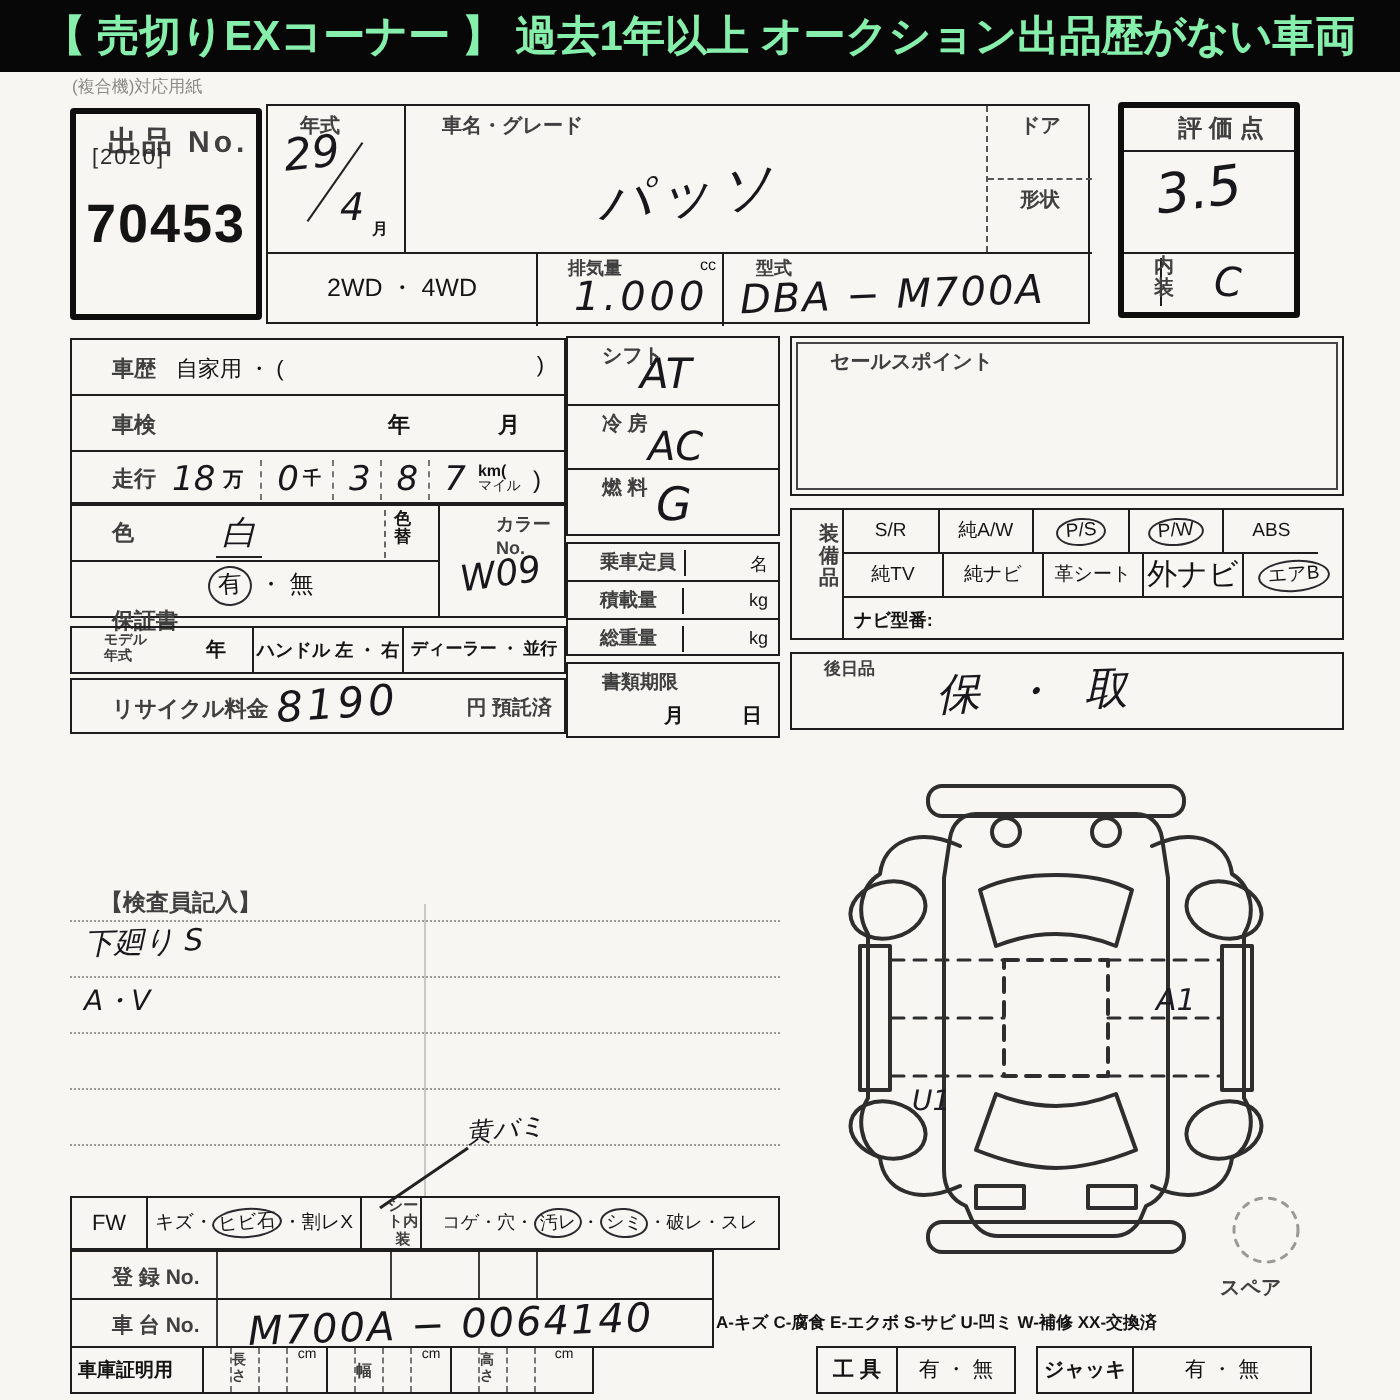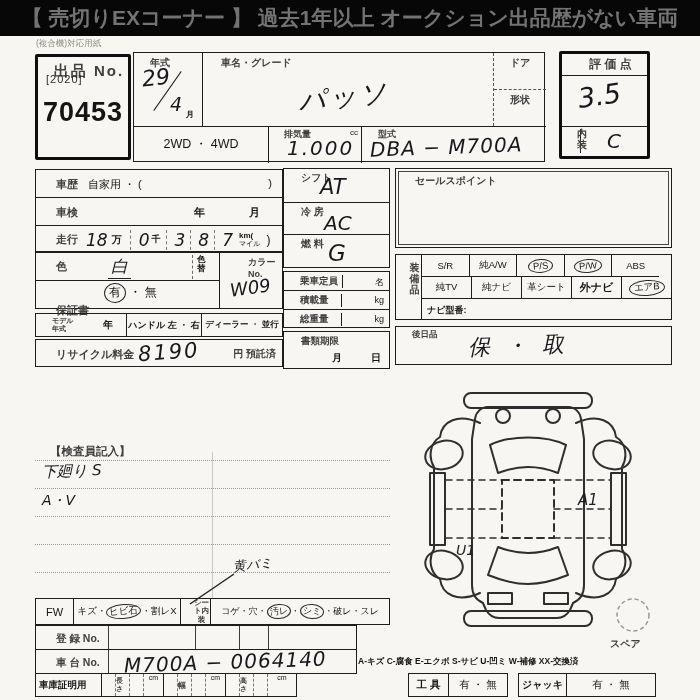--- a/index.html
+++ b/index.html
@@ -3,21 +3,21 @@
 <meta charset="utf-8">
 <style>
   html,body{margin:0;padding:0;background:#e8e8e6;}
   .sheet{position:relative;width:700px;height:700px;background:#f7f6f2;overflow:hidden;
          font-family:"Liberation Sans",sans-serif;color:#141414;}
   .abs{position:absolute;box-sizing:border-box;}
   .box{position:absolute;box-sizing:border-box;border:1.6px solid #1d1d1d;background:transparent;}
   .thick{border:3.5px solid #0e0e0e;border-radius:2px;}
   .lbl{font-weight:bold;color:#404040;padding-left:12px;}
   .hw{font-family:"DejaVu Sans",sans-serif;font-style:italic;color:#17171c;}
-  .banner{position:absolute;left:0;top:0;width:700px;height:36px;background:#070707;color:#737373;
+  .banner{position:absolute;left:0;top:0;width:700px;height:36px;background:#070707;color:#86efac;
           display:flex;align-items:center;justify-content:center;font-size:21px;font-weight:bold;white-space:nowrap;}
   .stack{word-break:break-all;line-height:1.08;}
   .circ{display:inline-block;border:1.6px solid #2a2a2e;border-radius:50%;padding:0 4px 1px 4px;transform:rotate(-4deg);}
   .dotline{position:absolute;border-top:1.5px dotted #9a9a94;width:355px;left:35px;}
   .cellline{position:absolute;border-left:1.2px solid #3c3c3c;top:0;height:100%;}
   .dashv{border-left:1.2px dashed #777;}
   svg text{font-family:"DejaVu Sans",sans-serif;font-style:italic;fill:#1c1c22;}
 </style>
 </head>
 <body>
@@ -197,21 +197,21 @@
         </div>
       <div style="flex:1;display:flex;align-items:center;justify-content:center;font-size:9.5px;border-right:1.3px solid #1d1d1d;">
           <span class="circ">P/W</span>
         </div>
       <div style="flex:1;display:flex;align-items:center;justify-content:center;font-size:9.5px;">ABS</div>
     </div>
     <div class="abs" style="left:26px;top:22px;right:0;height:22px;display:flex;border-bottom:1.3px solid #1d1d1d;">
       <div style="flex:1;display:flex;align-items:center;justify-content:center;font-size:9.5px;border-right:1.3px solid #1d1d1d;">純TV</div>
       <div style="flex:1;display:flex;align-items:center;justify-content:center;font-size:9.5px;border-right:1.3px solid #1d1d1d;">純ナビ</div>
       <div style="flex:1;display:flex;align-items:center;justify-content:center;font-size:9.5px;border-right:1.3px solid #1d1d1d;">革シート</div>
-      <div style="flex:1;display:flex;align-items:center;justify-content:center;font-size:11px;border-right:1.3px solid #1d1d1d;font-weight:bold;">外ナビ</div>
+      <div style="flex:1;display:flex;align-items:center;justify-content:center;font-size:15px;border-right:1.3px solid #1d1d1d;">外ナビ</div>
       <div style="flex:1;display:flex;align-items:center;justify-content:center;font-size:9.5px;">
           <span class="circ">エアB</span>
         </div>
     </div>
     <div class="abs" style="left:26px;top:44px;right:0;height:22px;display:flex;align-items:center;">
       <span style="font-size:9px;font-weight:bold;margin-left:5px;">ナビ型番:</span>
     </div>
   </div>
 
   <div class="box" style="left:395px;top:326px;width:277px;height:39px;">

